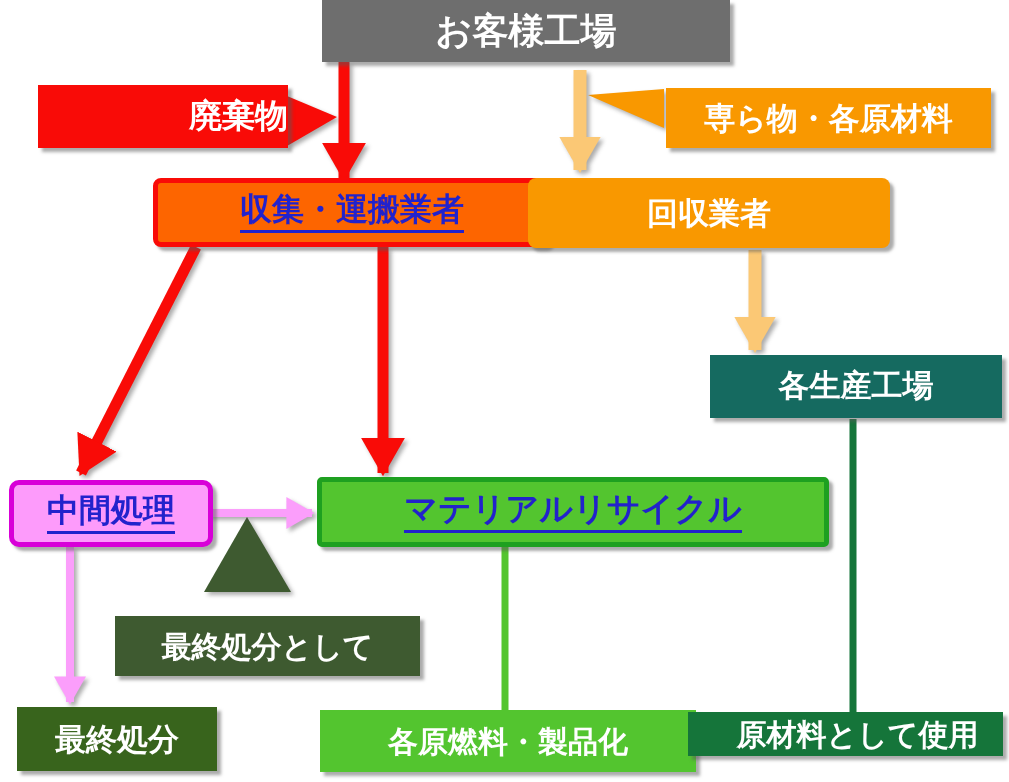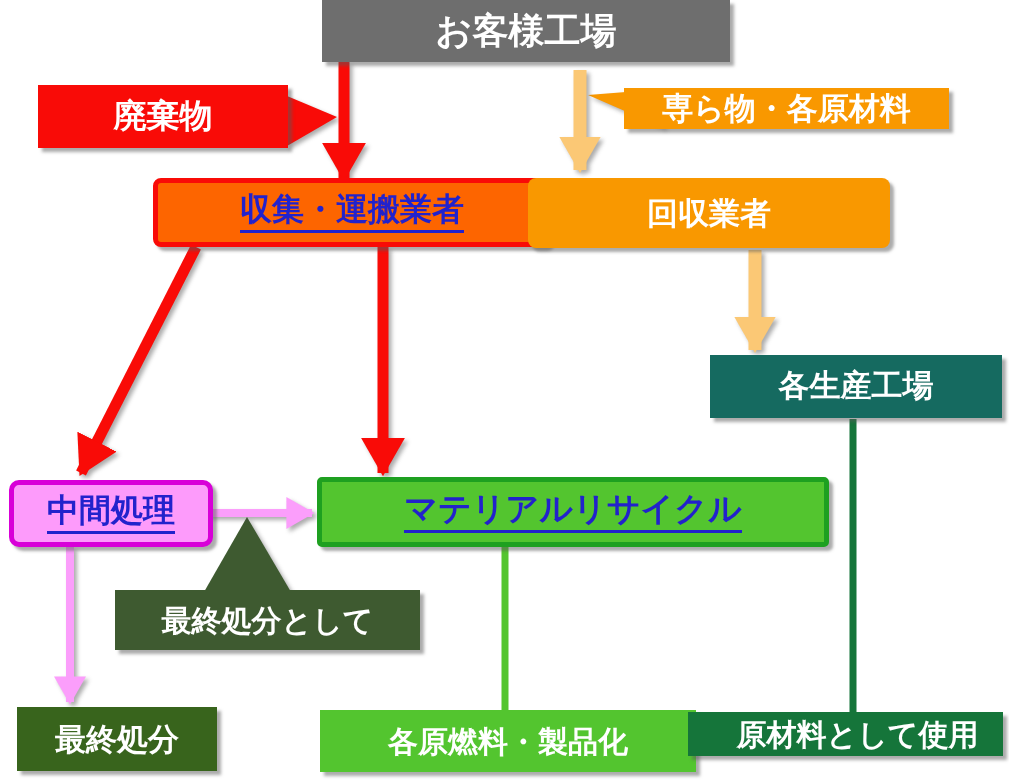--- a/index.html
+++ b/index.html
@@ -58,25 +58,25 @@
     <line x1="383" y1="247" x2="383" y2="473" stroke-width="11" class="s-red sh" marker-end="url(#mk-red)"></line>
 
     <line x1="208" y1="513" x2="312" y2="513" stroke-width="8" class="s-pink sh" marker-end="url(#mk-pink)"></line>
     <line x1="70" y1="547" x2="70" y2="702" stroke-width="8" class="s-pink sh" marker-end="url(#mk-pink)"></line>
   </svg>
 
   <div class="box" style="left:322px;top:0;width:408px;height:62px;background:var(--gray-box);font-size:36px;align-items:center;">
     <span class="t-white">お客様工場</span>
   </div>
 
-  <div class="box" style="left:38px;top:85px;width:250px;height:63px;background:var(--red);font-size:33px;">
+  <div class="box" style="left:38px;top:85px;width:250px;height:63px;background:var(--red);font-size:33px;justify-content:flex-end;">
     <span class="t-white">廃棄物</span>
   </div>
 
-  <div class="box" style="left:624px;top:88px;width:325px;height:41px;background:var(--orange);font-size:31px;">
+  <div class="box" style="left:666px;top:88px;width:325px;height:60px;background:var(--orange);font-size:31px;">
     <span class="t-white">専ら物・各原材料</span>
   </div>
 
   <div class="box" style="left:153px;top:178px;width:398px;height:69px;background:var(--orange-red-fill);
               border:5px solid var(--red);border-radius:8px;font-size:32px;">
     <a href="#" class="t-blue u">収集・運搬業者</a>
   </div>
 
   <div class="box" style="left:528px;top:178px;width:362px;height:70px;background:var(--orange);
               border-radius:8px;font-size:31px;">
@@ -90,21 +90,21 @@
   <div class="box" style="left:9px;top:480px;width:204px;height:67px;background:var(--pink-fill);
               border:5px solid var(--magenta);border-radius:10px;font-size:32px;">
     <a href="#" class="t-blue u">中間処理</a>
   </div>
 
   <div class="box" style="left:317px;top:477px;width:512px;height:70px;background:var(--light-green);
               border:5px solid var(--green-border);border-radius:5px;font-size:33px;">
     <a href="#" class="t-blue u">マテリアルリサイクル</a>
   </div>
 
-  <div class="box" style="left:115px;top:590px;width:305px;height:60px;background:var(--olive-gray);font-size:30px;">
+  <div class="box" style="left:115px;top:616px;width:305px;height:60px;background:var(--olive-gray);font-size:30px;">
     <span class="t-white">最終処分として</span>
   </div>
 
   <div class="box" style="left:17px;top:707px;width:200px;height:64px;background:var(--dark-olive);font-size:31px;">
     <span class="t-white">最終処分</span>
   </div>
 
   <div class="box" style="left:320px;top:710px;width:376px;height:62px;background:var(--light-green);font-size:30px;">
     <span class="t-white">各原燃料・製品化</span>
   </div>

